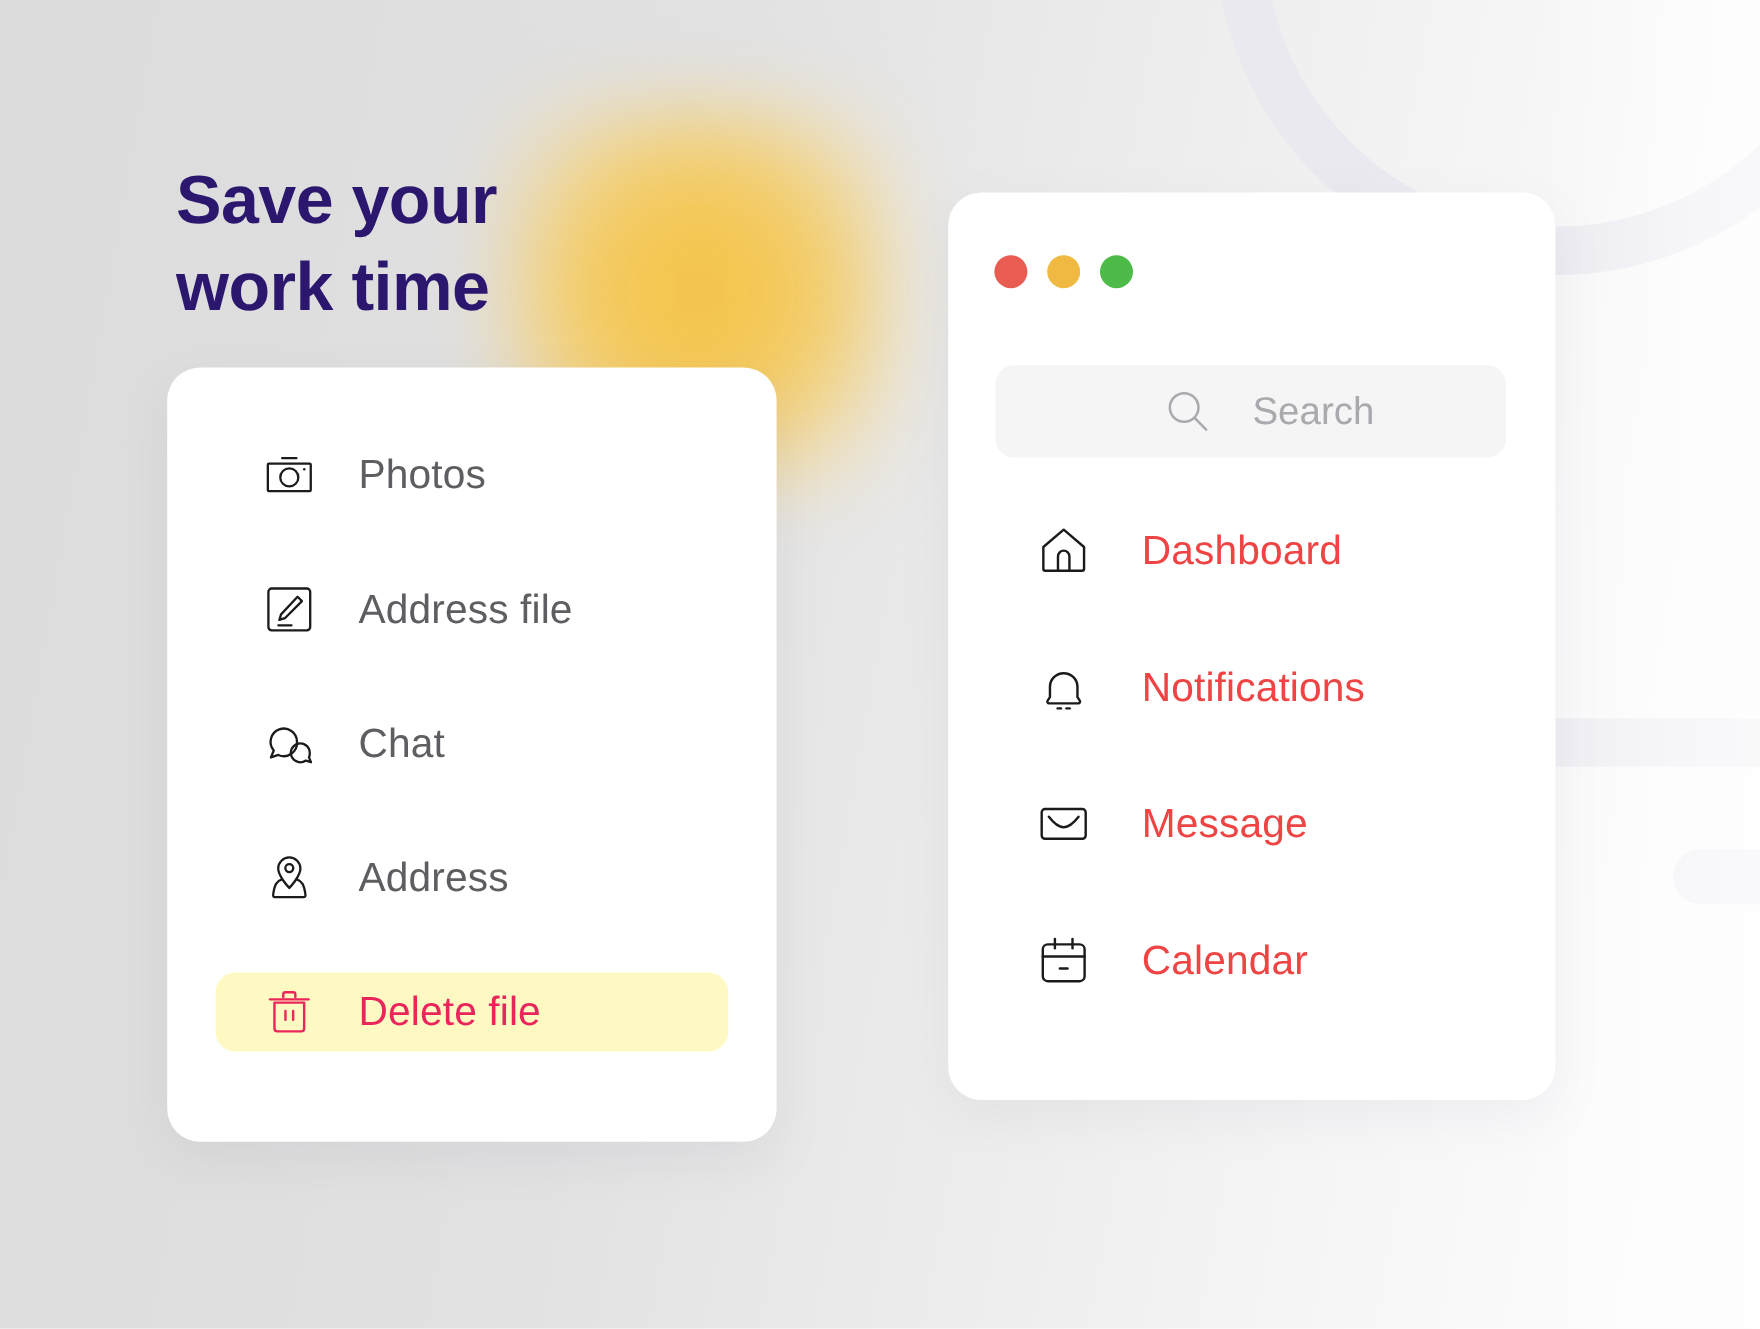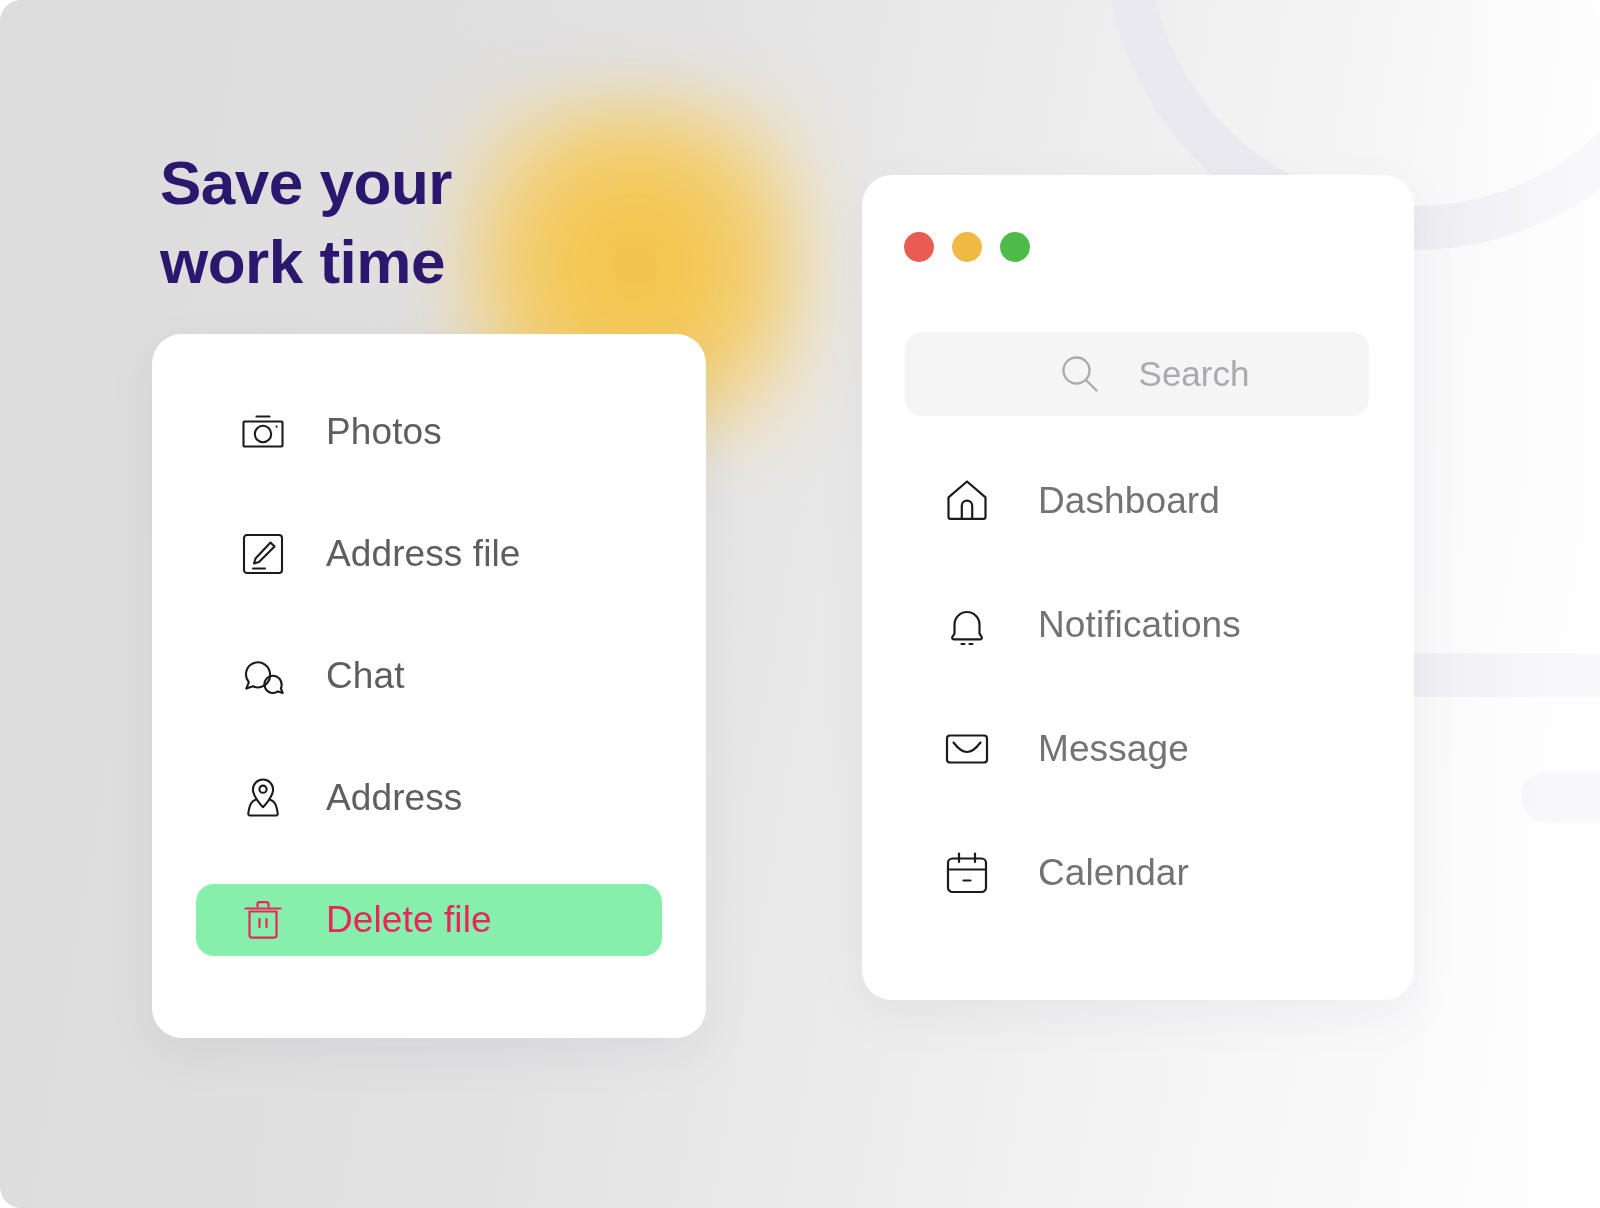--- a/index.html
+++ b/index.html
@@ -10,21 +10,20 @@
     overflow: hidden;
     font-family: "Liberation Sans", sans-serif;
   }
 
   #stage {
     position: relative;
     width: 1600px;
     height: 1208px;
     background: linear-gradient(100deg, #dcdcdc 0%, #dedede 18%, #e2e2e3 38%, #ececec 58%, #f5f5f6 76%, #fbfbfc 90%, #fdfdfd 100%);
     overflow: hidden;
-    border-radius: 21px;
   }
 
   
   .deco-ring {
     position: absolute;
     left: 1105px;
     top: -370px;
     width: 620px;
     height: 620px;
     border: 44px solid #e9e8ee;
@@ -103,21 +102,21 @@
   .menu-item {
     display: flex;
     align-items: center;
     height: 72px;
     margin-bottom: 50px;
     padding-left: 44px;
     border-radius: 18px;
   }
   .menu-item:last-child { margin-bottom: 0; }
   .menu-item.danger {
-    background: #86efac;
+    background: #fef9c3;
     padding-left: 44px;
     margin-left: 0;
   }
   .menu-ico {
     width: 46px;
     height: 46px;
     flex: 0 0 46px;
     display: flex;
     align-items: center;
     justify-content: center;
@@ -188,21 +187,21 @@
     width: 50px;
     height: 50px;
     flex: 0 0 50px;
     display: flex;
     align-items: center;
     justify-content: center;
   }
   .nav-label {
     margin-left: 46px;
     font-size: 37px;
-    color: #737373;
+    color: #ef4444;
     letter-spacing: .1px;
   }
 </style>
 </head>
 <body>
 
 <div id="stage">
 
   <div class="deco-ring"></div>
   <div class="deco-bar"></div>

